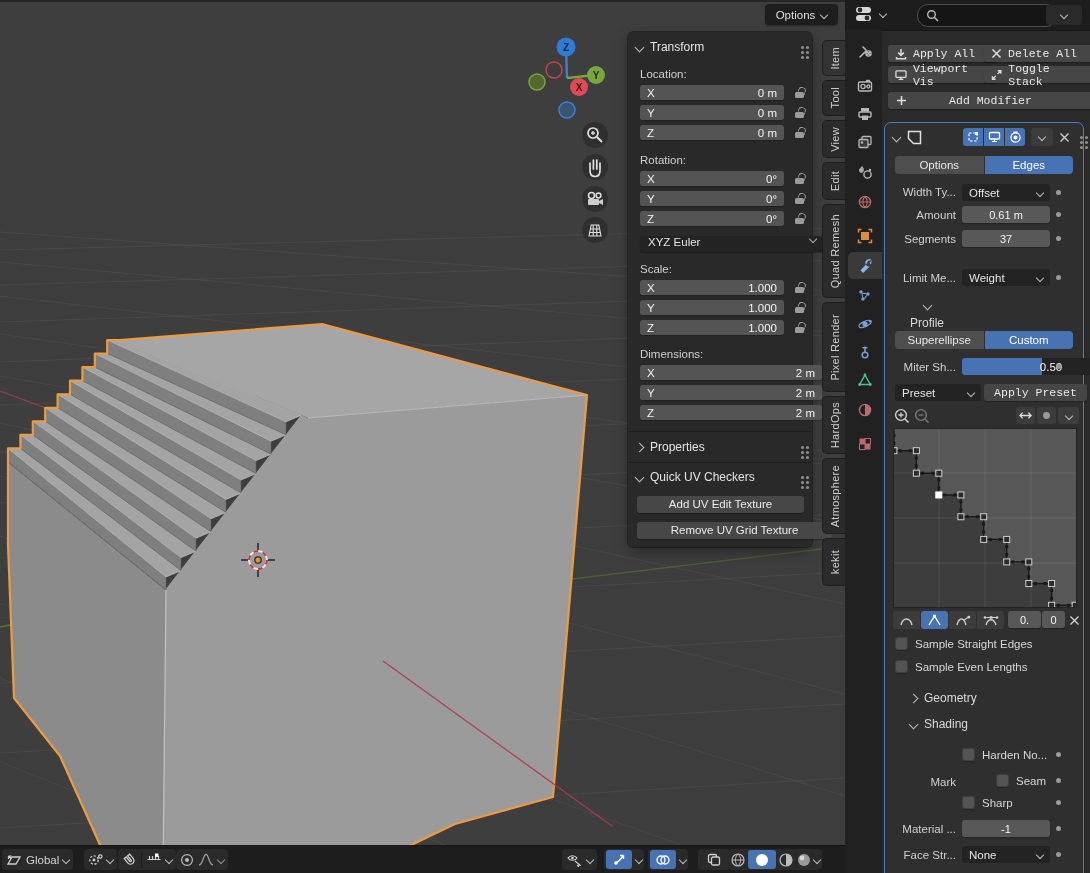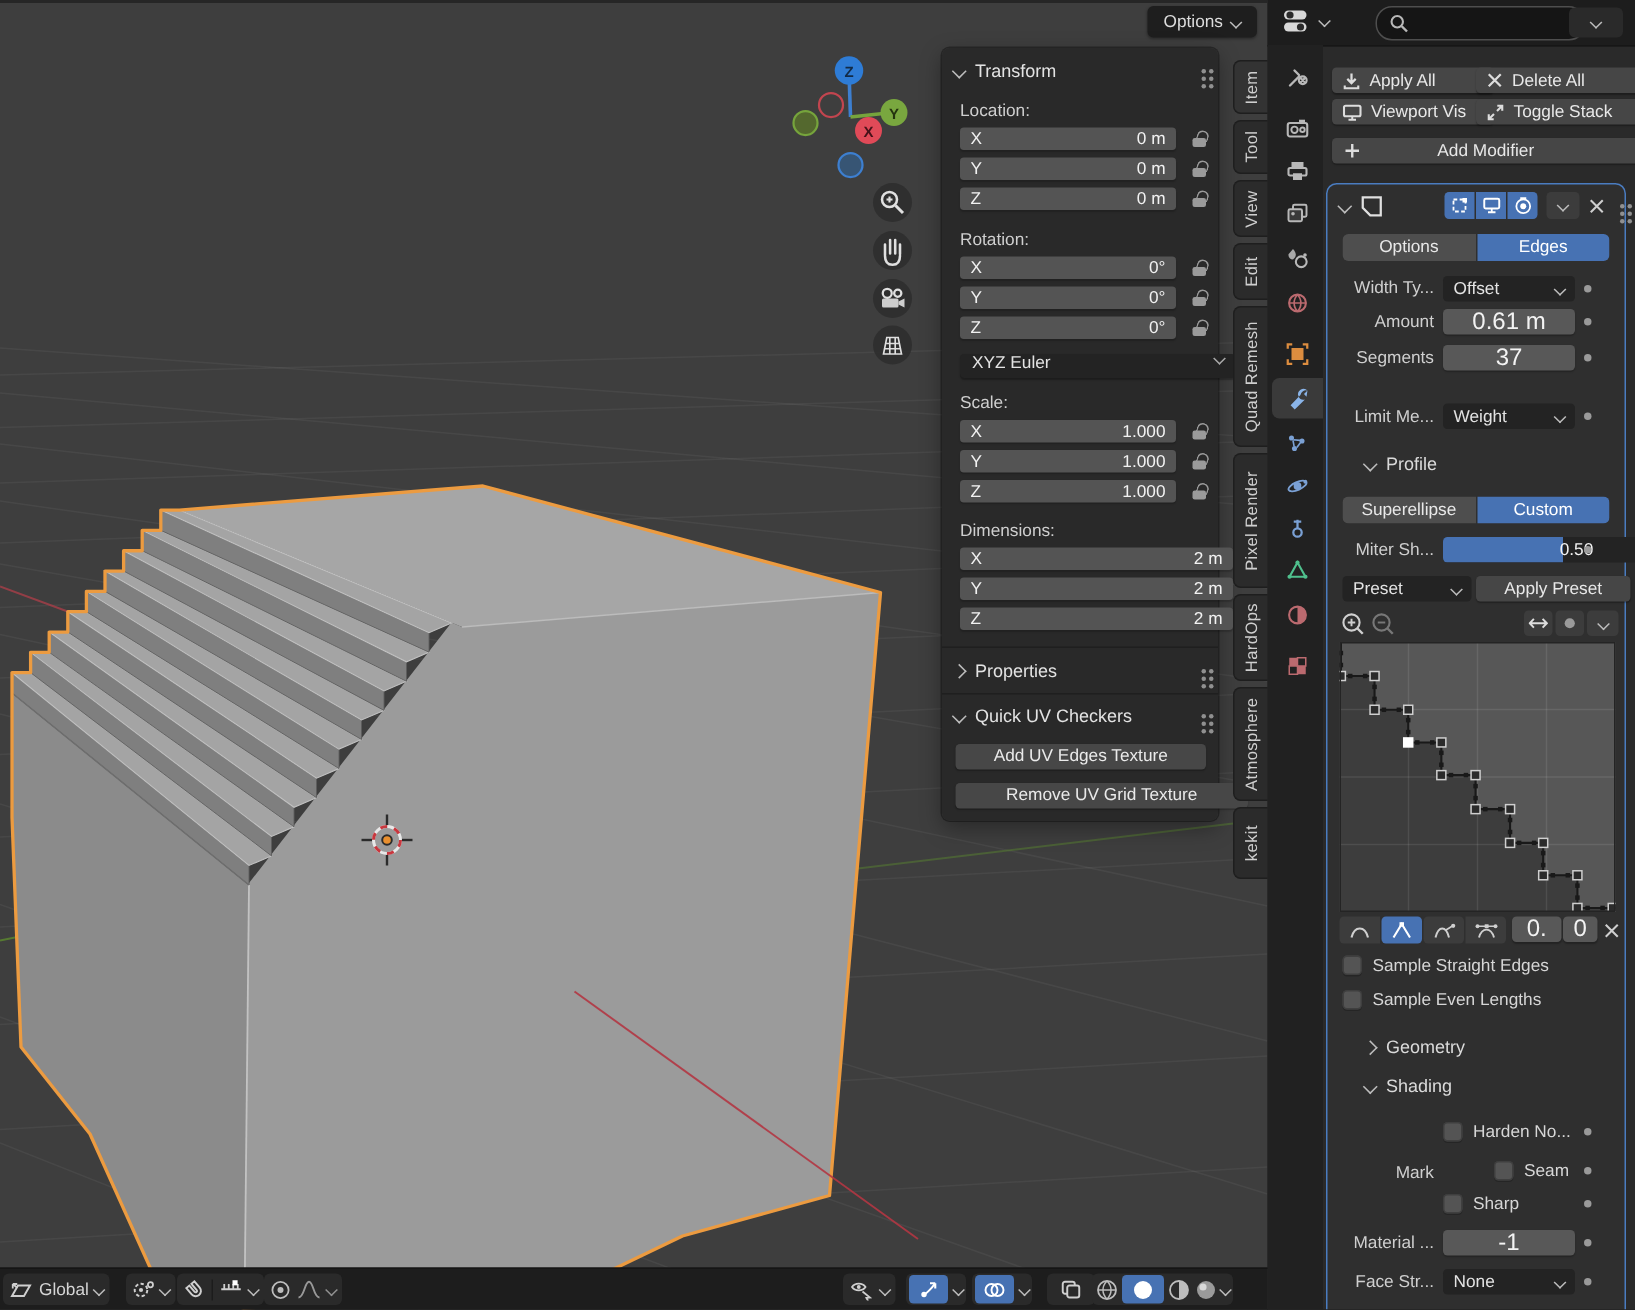--- a/index.html
+++ b/index.html
@@ -48,30 +48,30 @@
   
   .props{left:845px;top:0;width:245px;height:873px;background:#2a2a2a;}
   .props-head{position:absolute;left:0;top:0;width:245px;height:30px;background:#1d1d1d;
               border-bottom:1px solid #161616;}
   .searchpill{position:absolute;left:72px;top:4px;width:122px;height:21px;background:#151515;
               border:1px solid #4e4e4e;border-radius:11px;display:flex;align-items:center;padding:0 8px;color:#9a9a9a;}
   .iconcol{position:absolute;left:0;top:30px;width:37px;height:843px;background:#212121;}
   .ptab{position:absolute;left:3px;width:34px;height:27px;display:flex;align-items:center;justify-content:center;border-radius:5px 0 0 5px;}
   .ptab.sel{background:#3a3a3a;left:3px;width:34px;}
   .pbtn{background:#464646;border-radius:3px;height:17px;display:flex;align-items:center;
-        color:#e8e8e8;font-size:11.5px;gap:6px;padding:0 7px;box-shadow:0 1px 1px rgba(0,0,0,.3);}
+        color:#e8e8e8;font-size:11.5px;gap:6px;padding:0 7px;box-shadow:0 1px 1px rgba(0,0,0,.3);font-family:Liberation Mono, monospace;}
   .mod-panel{position:absolute;left:884px;top:122px;width:198px;height:760px;background:#2f2f2f;
              border:1px solid #4a7cc0;border-radius:7px;}
   .seg{position:absolute;display:flex;height:18px;border-radius:4px;overflow:hidden;gap:1px;}
   .seg div{flex:1;display:flex;align-items:center;justify-content:center;background:#4e4e4e;
            color:#e8e8e8;font-size:11.5px;}
   .seg div.on{background:#4772b3;color:#fff;}
   .plab{position:absolute;text-align:right;color:#cfcfcf;font-size:11.5px;width:72px;}
   .pfield{position:absolute;background:#585858;border-radius:3px;height:17px;display:flex;
-          align-items:center;justify-content:center;color:#f3f3f3;font-size:16px;box-shadow:0 1px 1px rgba(0,0,0,.25);}
+          align-items:center;justify-content:center;color:#f3f3f3;font-size:11px;box-shadow:0 1px 1px rgba(0,0,0,.25);}
   .pmenu{position:absolute;background:#232323;border-radius:3px;height:17px;display:flex;
          align-items:center;padding:0 7px;color:#e3e3e3;font-size:11.5px;}
   .pmenu .chev{margin-left:auto;}
   .slider{position:absolute;background:#232323;border-radius:3px;height:17px;overflow:hidden;
           color:#f3f3f3;font-size:11.5px;}
   .slider i{position:absolute;left:0;top:0;bottom:0;background:#4772b3;}
   .slider span{position:relative;display:flex;height:100%;align-items:center;justify-content:center;}
   .sub-h{position:absolute;display:flex;align-items:center;gap:7px;color:#dadada;font-size:12px;}
   .tinybtn{position:absolute;background:#3c3c3c;border-radius:3px;height:17px;display:flex;
            align-items:center;justify-content:center;color:#ddd;}
@@ -348,21 +348,21 @@
       <span class="dots" style="margin-left:auto;"></span>
     </div>
     <div style="position:absolute;left:0;right:0;top:430px;height:1px;background:#1f1f1f;"></div>
     <div class="np-h" style="top:438px;">
       <span class="chev"></span>
       <span>Quick UV Checkers</span>
       <span class="dots" style="margin-left:auto;"></span>
     </div>
     <div class="np-row" style="top:464px;left:9px;">
         <div class="npbtn" style="width:167px">
-          <span>Add UV Edges Texture</span>
+          <span>Add UV Edit Texture</span>
         </div>
       </div>
     <div class="np-row" style="top:490px;left:9px;">
         <div class="npbtn" style="width:195px">
           <span>Remove UV Grid Texture</span>
         </div>
       </div>
   </div>
 
   <div class="vtab" style="top:40px;height:34px;background:#333;">
@@ -608,21 +608,21 @@
     </div>
   <div class="abs kdot" style="left:1056px;top:236px;"></div>
 
   <div class="plab" style="left:884px;top:272px;">Limit Me...</div>
   <div class="pmenu" style="left:962px;top:269px;width:74px;">
       <span>Weight</span>
       <span class="chev small"></span>
     </div>
   <div class="abs kdot" style="left:1056px;top:275px;"></div>
 
-  <div class="sub-h" style="left:910px;top:302px;">
+  <div class="sub-h" style="left:910px;top:302px;flex-direction:column;">
     <span class="chev"></span>
       <span>Profile</span>
   </div>
 
   <div class="seg" style="left:895px;top:331px;width:178px;">
     <div>Superellipse</div>
     <div class="on">Custom</div>
   </div>
 
   <div class="plab" style="left:884px;top:361px;">Miter Sh...</div>

